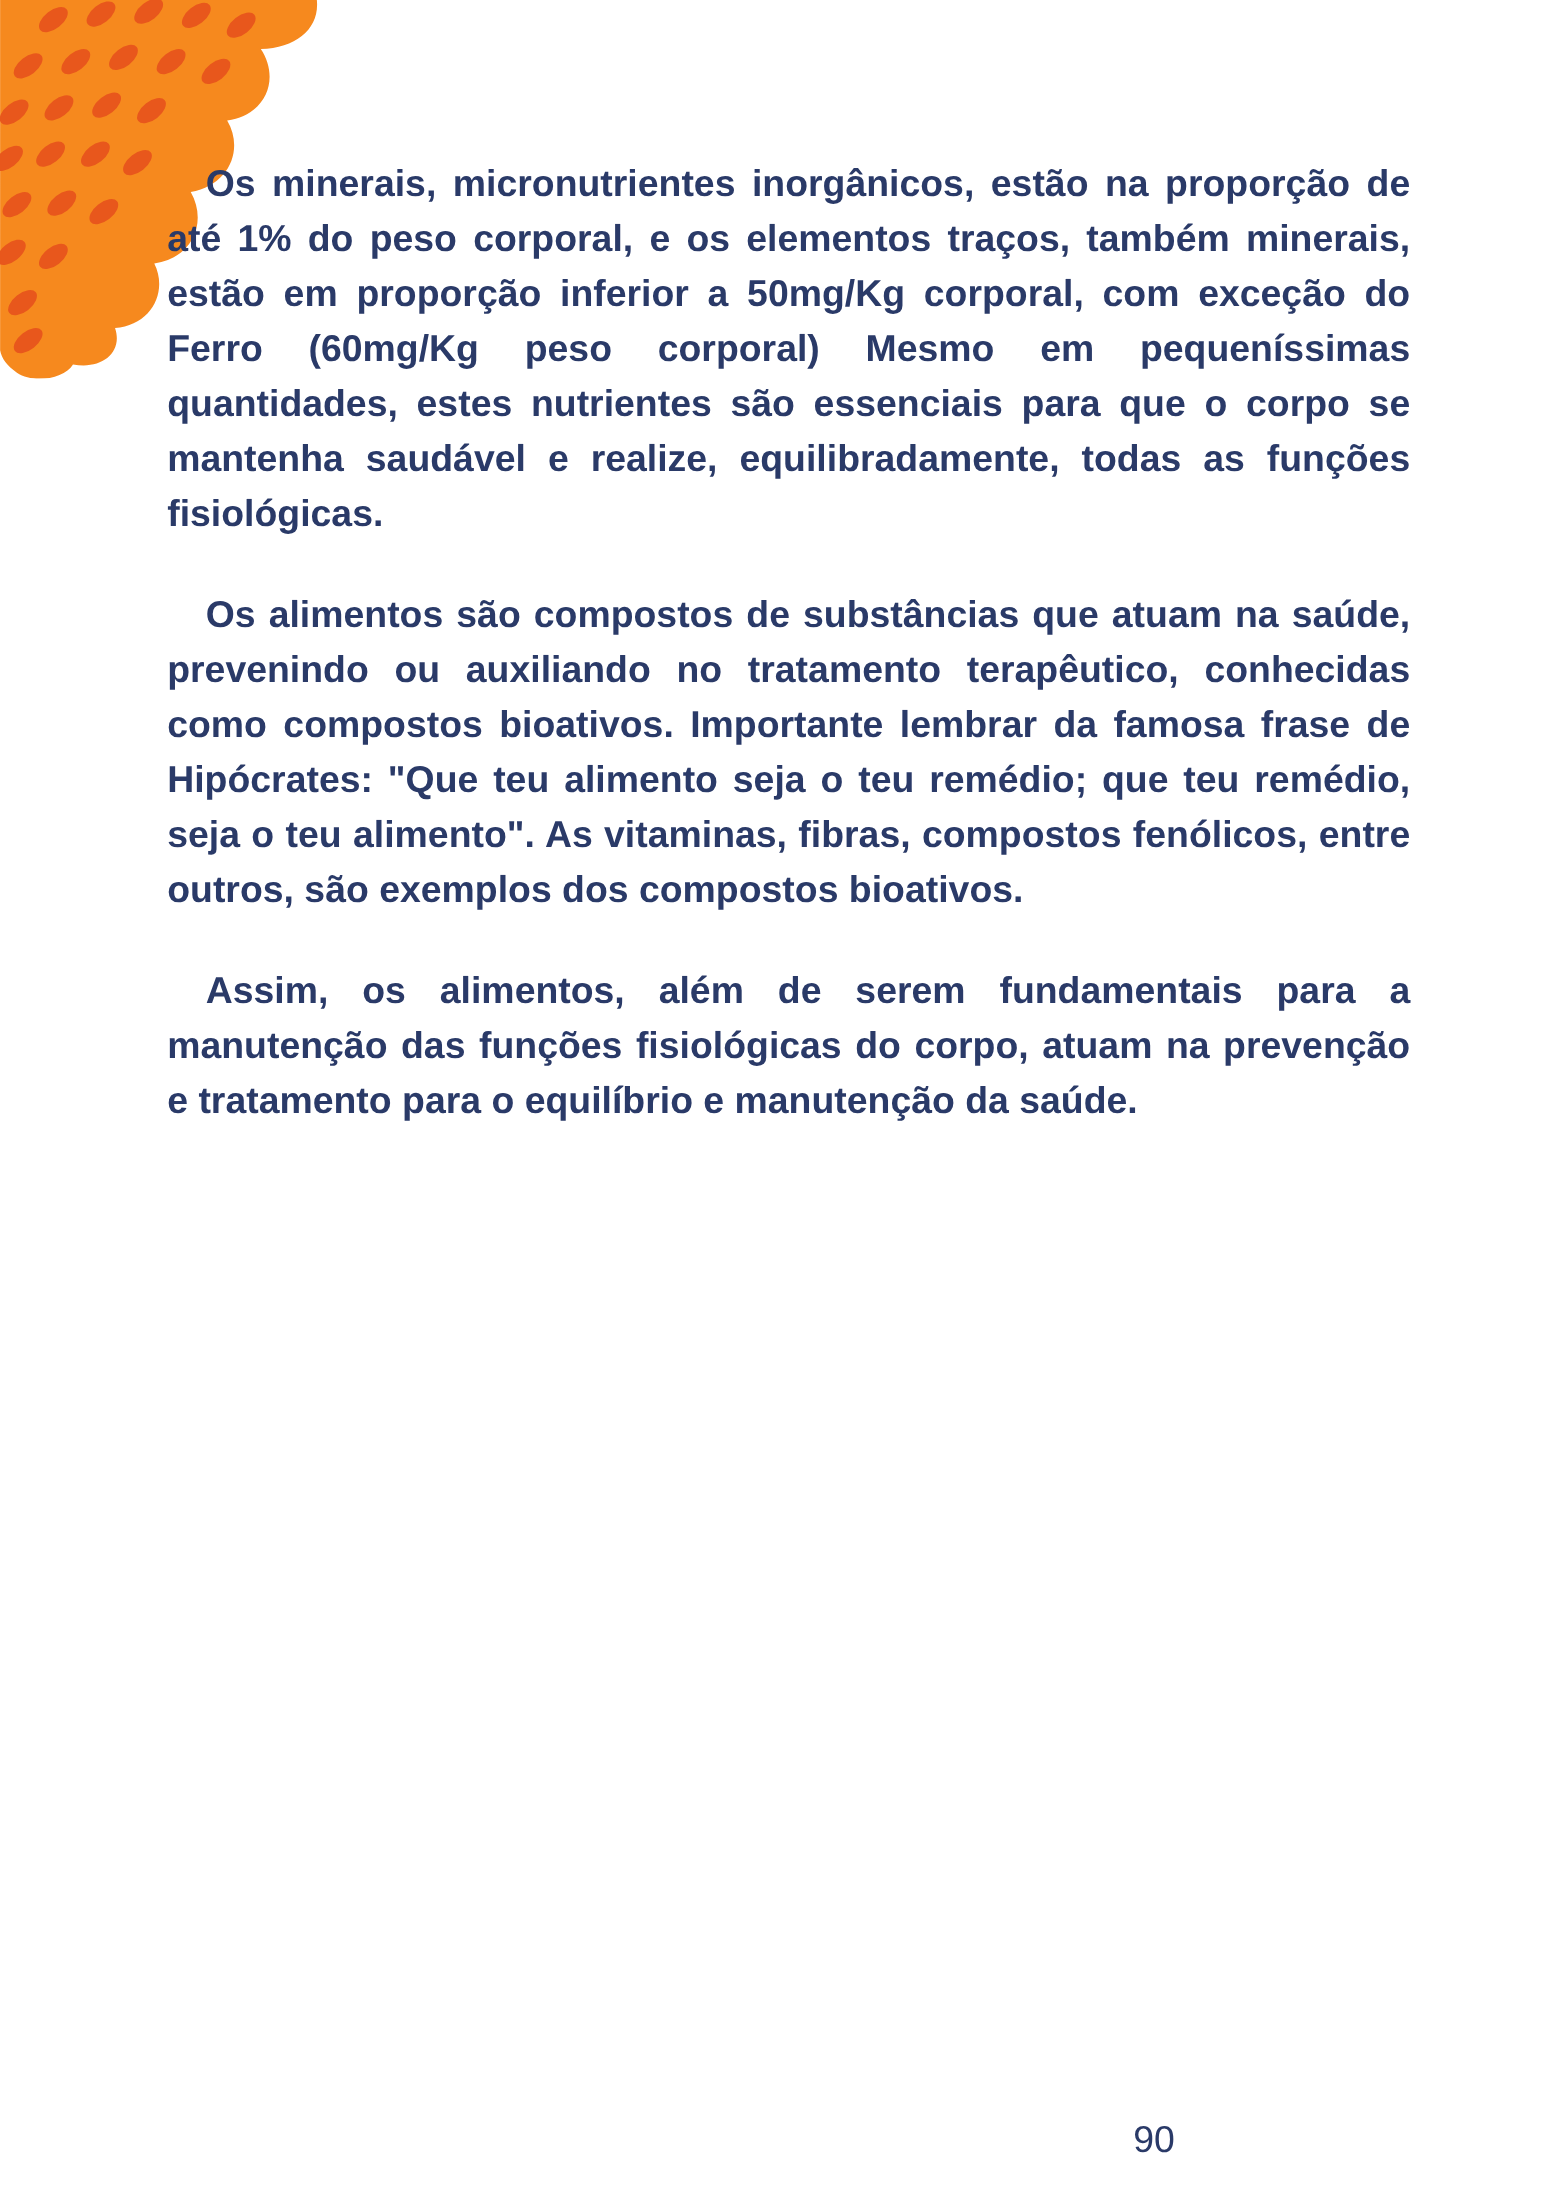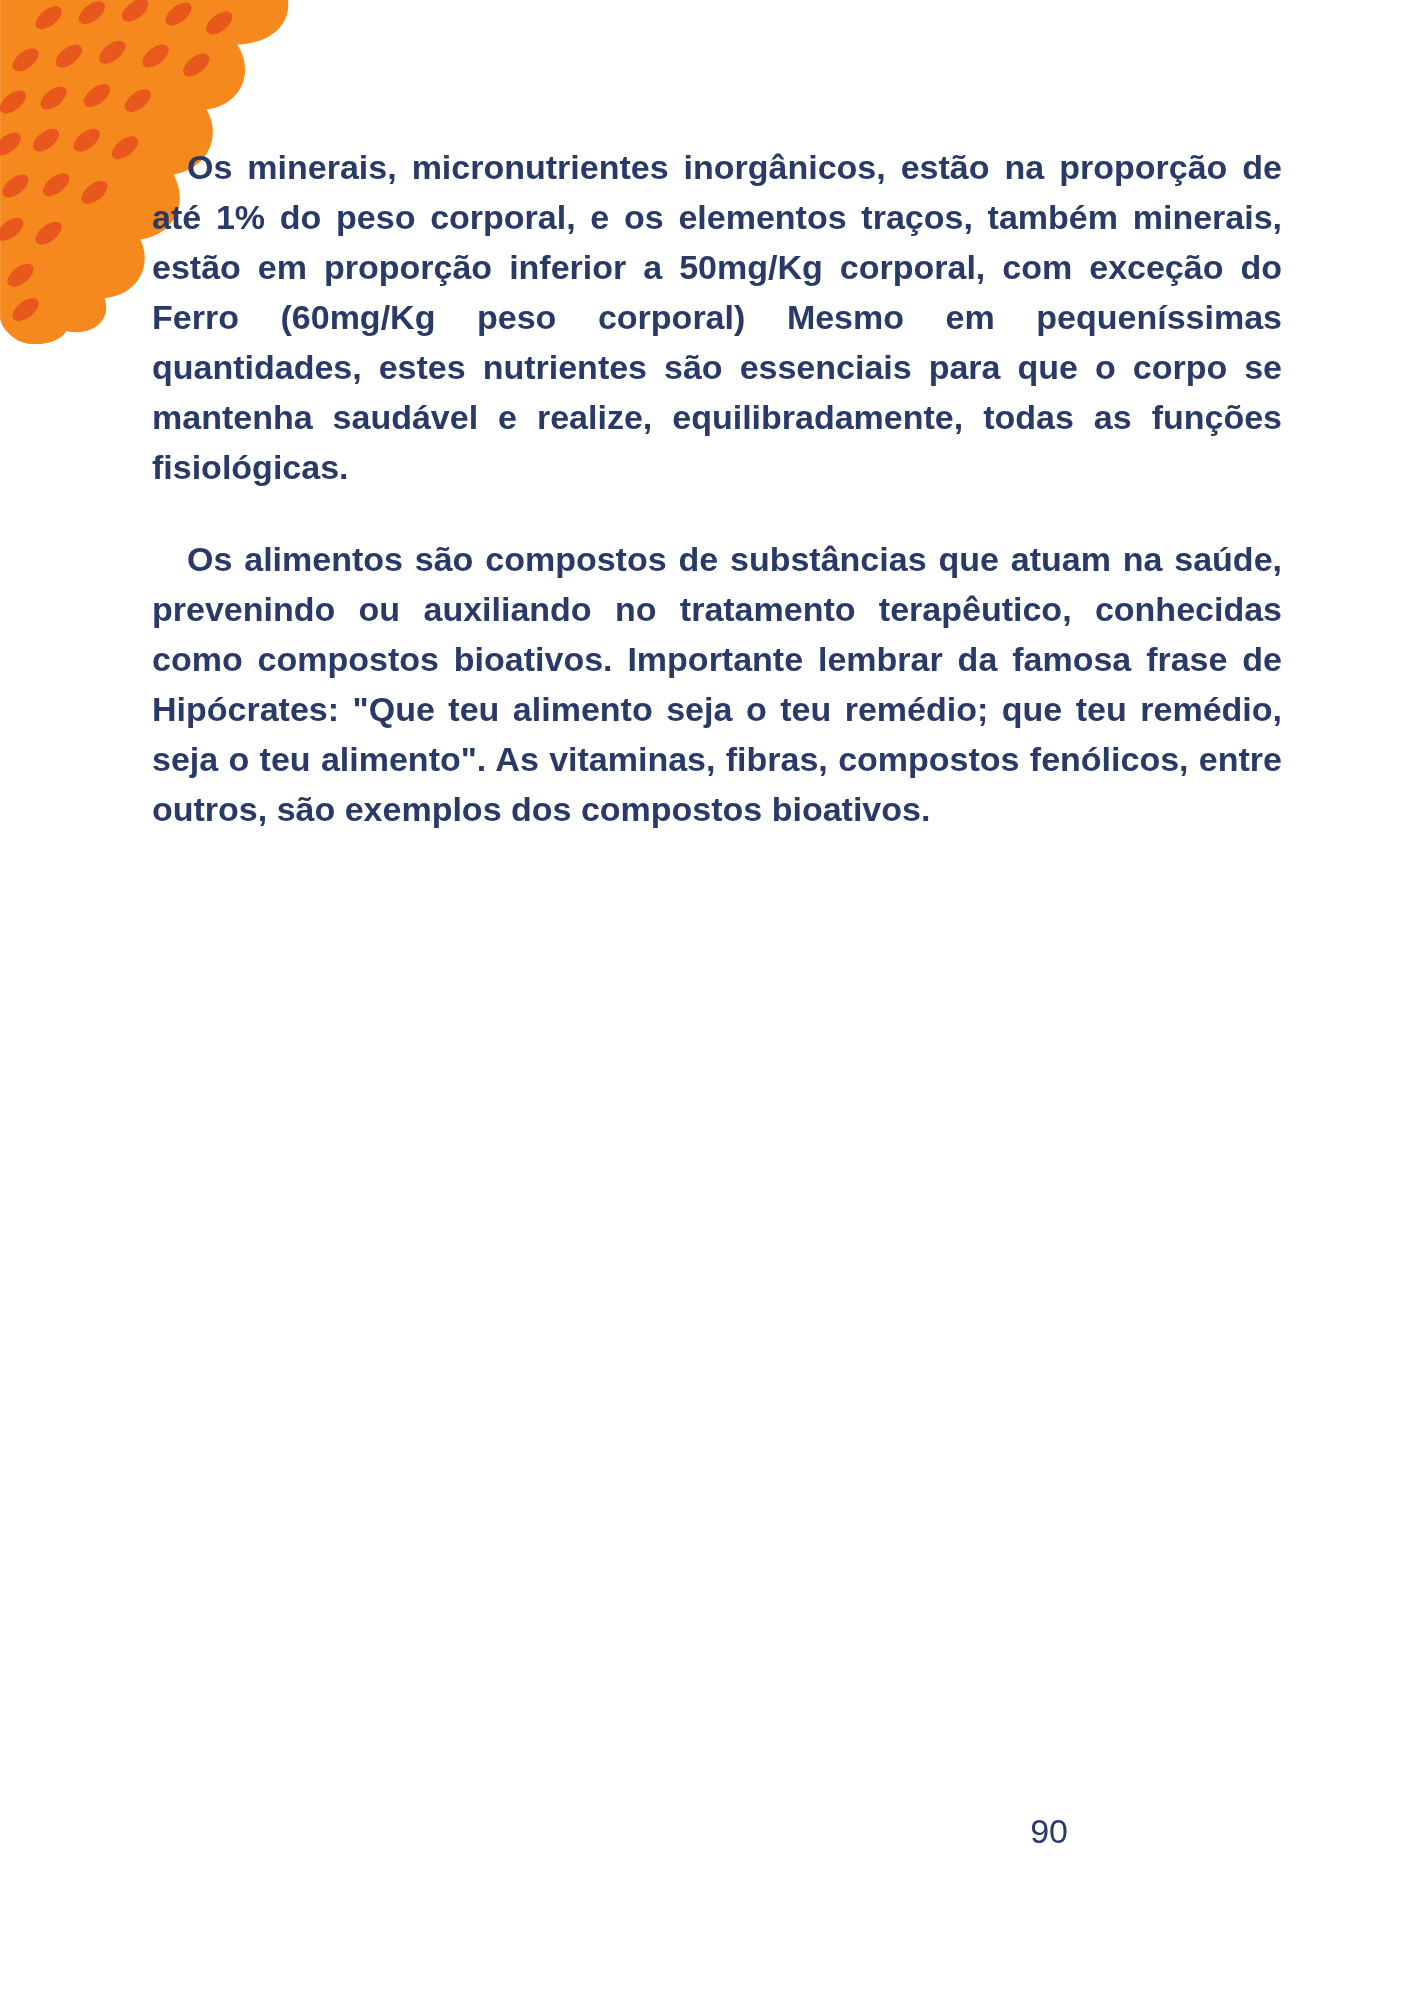--- a/index.html
+++ b/index.html
@@ -37,21 +37,21 @@
     font-weight: bold;
     text-align: justify;
   }
   .text-block p {
     margin: 0 0 42px 0;
     text-indent: 35px;
   }
   .text-block p:last-child { margin-bottom: 0; }
   .page-number {
     position: absolute;
-    top: 1812px;
+    top: 1926px;
     right: 56px;
     color: var(--text-color);
     font-size: 34px;
     font-weight: normal;
   }
 </style>
 </head>
 <body>
 
 <div class="page">
@@ -93,17 +93,18 @@
         <ellipse cx="38" cy="183" rx="12" ry="6.5" transform="rotate(-38 38 183)"></ellipse>
         <ellipse cx="16" cy="216" rx="12" ry="6.5" transform="rotate(-38 16 216)"></ellipse>
         <ellipse cx="20" cy="243" rx="12" ry="6.5" transform="rotate(-38 20 243)"></ellipse>
       </g>
     </svg>
   </div>
 
   <div class="text-block">
     <p>Os minerais, micronutrientes inorgânicos, estão na proporção de até 1% do peso corporal, e os elementos traços, também minerais, estão em proporção inferior a 50mg/Kg corporal, com exceção do Ferro (60mg/Kg peso corporal) Mesmo em pequeníssimas quantidades, estes nutrientes são essenciais para que o corpo se mantenha saudável e realize, equilibradamente, todas as funções fisiológicas.</p>
     <p>Os alimentos são compostos de substâncias que atuam na saúde, prevenindo ou auxiliando no tratamento terapêutico, conhecidas como compostos bioativos. Importante lembrar da famosa frase de Hipócrates: "Que teu alimento seja o teu remédio; que teu remédio, seja o teu alimento". As vitaminas, fibras, compostos fenólicos, entre outros, são exemplos dos compostos bioativos.</p>
+    <p>Assim, os alimentos, além de serem fundamentais para a manutenção das funções fisiológicas do corpo, atuam na prevenção e tratamento para o equilíbrio e manutenção da saúde.</p>
   </div>
 
   <div class="page-number">90</div>
 
 </div>
 
 </body></html>

